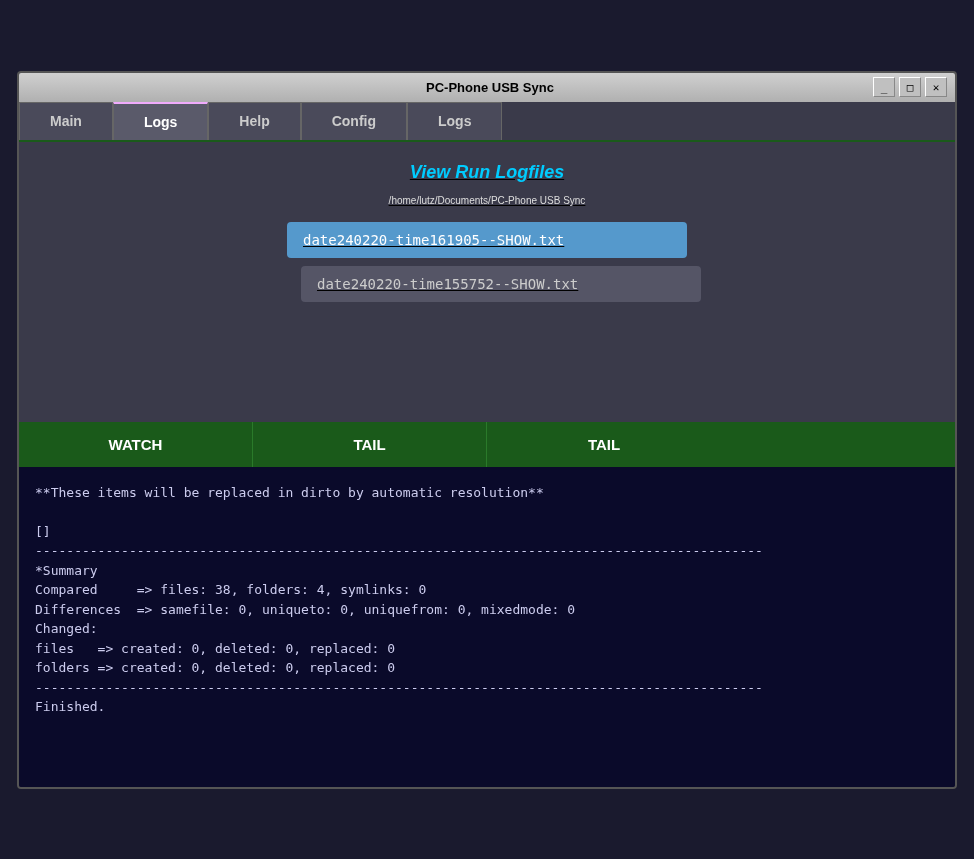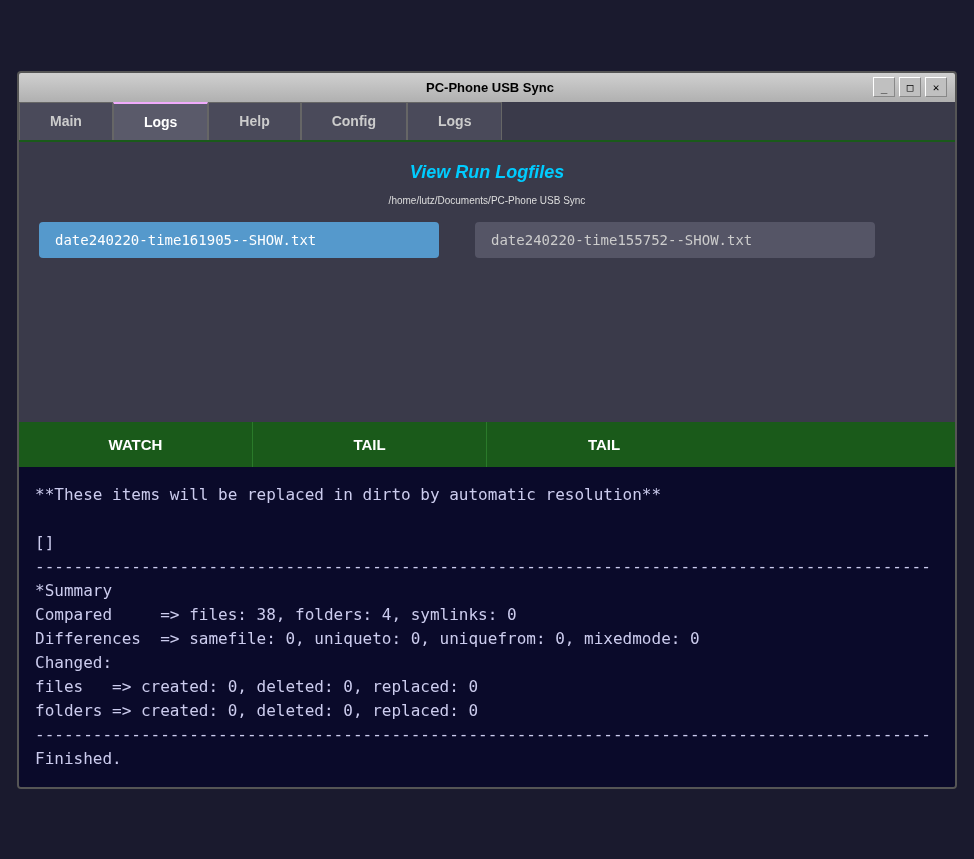--- a/index.html
+++ b/index.html
@@ -84,20 +84,21 @@
     .tab.active {
       background: #5a5a6a;
       color: #fff;
       border-top: 2px solid #f0abfc;
     }
 
     .main-content {
       background: #3a3a4a;
       padding: 20px;
       min-height: 280px;
+      text-decoration: underline;
     }
 
     .view-title {
       text-align: center;
       color: #00ccff;
       font-size: 18px;
       font-style: italic;
       font-weight: bold;
       margin-bottom: 12px;
       font-family: sans-serif;
@@ -106,20 +107,21 @@
     .path-text {
       text-align: center;
       color: #ddd;
       font-size: 10px;
       margin-bottom: 16px;
       font-family: sans-serif;
     }
 
     .file-list {
       display: flex;
+      flex-direction: column;
       gap: 8px;
       align-items: center;
     }
 
     .file-item {
       width: 400px;
       padding: 10px 16px;
       border-radius: 4px;
       font-family: monospace;
       font-size: 14px;
@@ -155,21 +157,21 @@
     }
 
     .action-btn:last-child {
       border-right: none;
     }
 
     .log-output {
       background: #0a0a2a;
       color: #ccccee;
       font-family: monospace;
-      font-size: 16px;
+      font-size: 13px;
       padding: 16px;
       min-height: 320px;
       overflow-y: auto;
       white-space: pre;
       line-height: 1.5;
     }
   </style>
 </head>
 <body>
 

